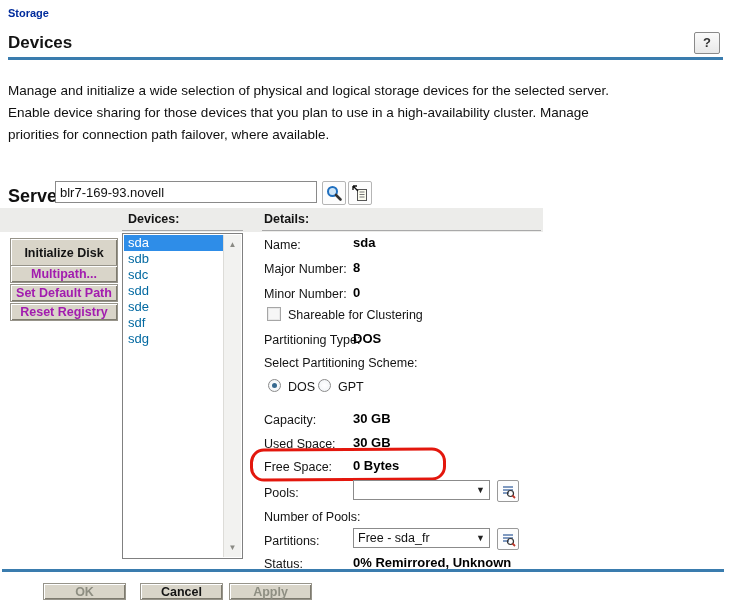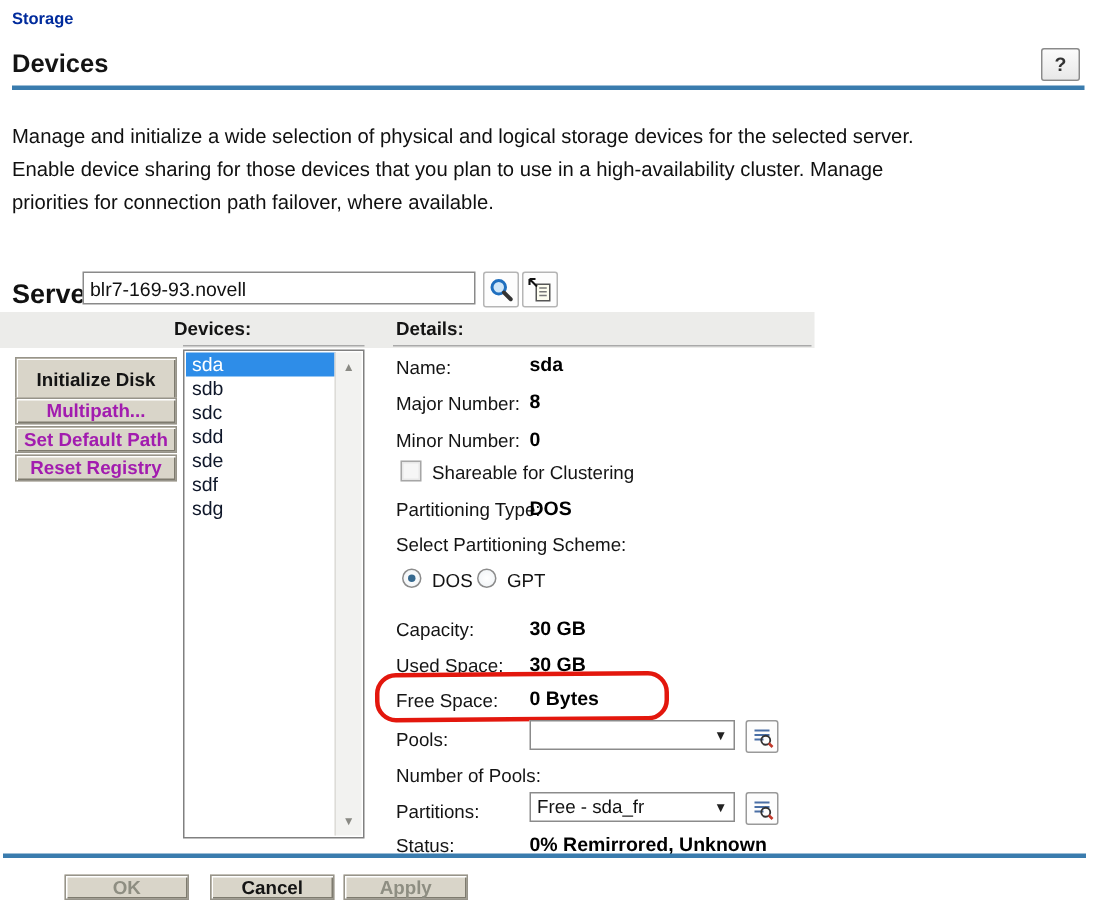--- a/index.html
+++ b/index.html
@@ -64,21 +64,21 @@
     text-align:center;line-height:17px;cursor:pointer;padding:0;
   }
   .side-btn.disabled{color:#a21caf;cursor:default;text-align:center;}
   
   .listbox{
     position:absolute;left:122px;top:233px;width:119px;height:324px;
     background:#fff;border:1px solid #808080;
   }
   .list-items{position:absolute;left:1px;top:1px;right:18px;bottom:1px;}
   .list-item{
-    height:16px;line-height:16px;font-size:13px;padding-left:4px;color:#0f172a;
+    height:16px;line-height:16px;font-size:13px;padding-left:4px;color:#0369a1;
     cursor:default;
   }
   .list-item.selected{background:#2E8DE8;color:#fff;}
   .scrollbar{
     position:absolute;top:1px;right:1px;bottom:1px;width:17px;
     background:#F2F2F0;border-left:1px solid #dddcd8;
   }
   .sb-arrow{
     position:absolute;left:0;width:100%;height:15px;color:#8a8a84;
     font-size:8px;text-align:center;line-height:15px;cursor:pointer;
@@ -159,21 +159,21 @@
   <svg width="18" height="18" viewBox="0 0 18 18">
     <rect x="6.5" y="5.5" width="9" height="11" fill="#fdfdf0" stroke="#555" stroke-width="1"></rect>
     <line x1="8.5" y1="8" x2="13.5" y2="8" stroke="#777" stroke-width="1"></line>
     <line x1="8.5" y1="10.5" x2="13.5" y2="10.5" stroke="#777" stroke-width="1"></line>
     <line x1="8.5" y1="13" x2="13.5" y2="13" stroke="#777" stroke-width="1"></line>
     <path d="M7,7 L2,2 M2,2 L6,2 M2,2 L2,6" stroke="#111" stroke-width="1.4" fill="none"></path>
   </svg>
 </div>
 
 <div class="panel-strip"></div>
-<div class="col-header" style="left:116px;">Devices:</div>
+<div class="col-header" style="left:128px;">Devices:</div>
 <div class="col-header" style="left:264px;">Details:</div>
 <div class="col-underline" style="left:122px;width:121px;"></div>
 <div class="col-underline" style="left:262px;width:279px;"></div>
 
 <button class="side-btn" style="top:238px;height:30px;">Initialize Disk</button>
 <button class="side-btn disabled" style="top:265px;">Multipath...</button>
 <button class="side-btn disabled" style="top:284px;">Set Default Path</button>
 <button class="side-btn disabled" style="top:303px;">Reset Registry</button>
 
 <div class="listbox">

